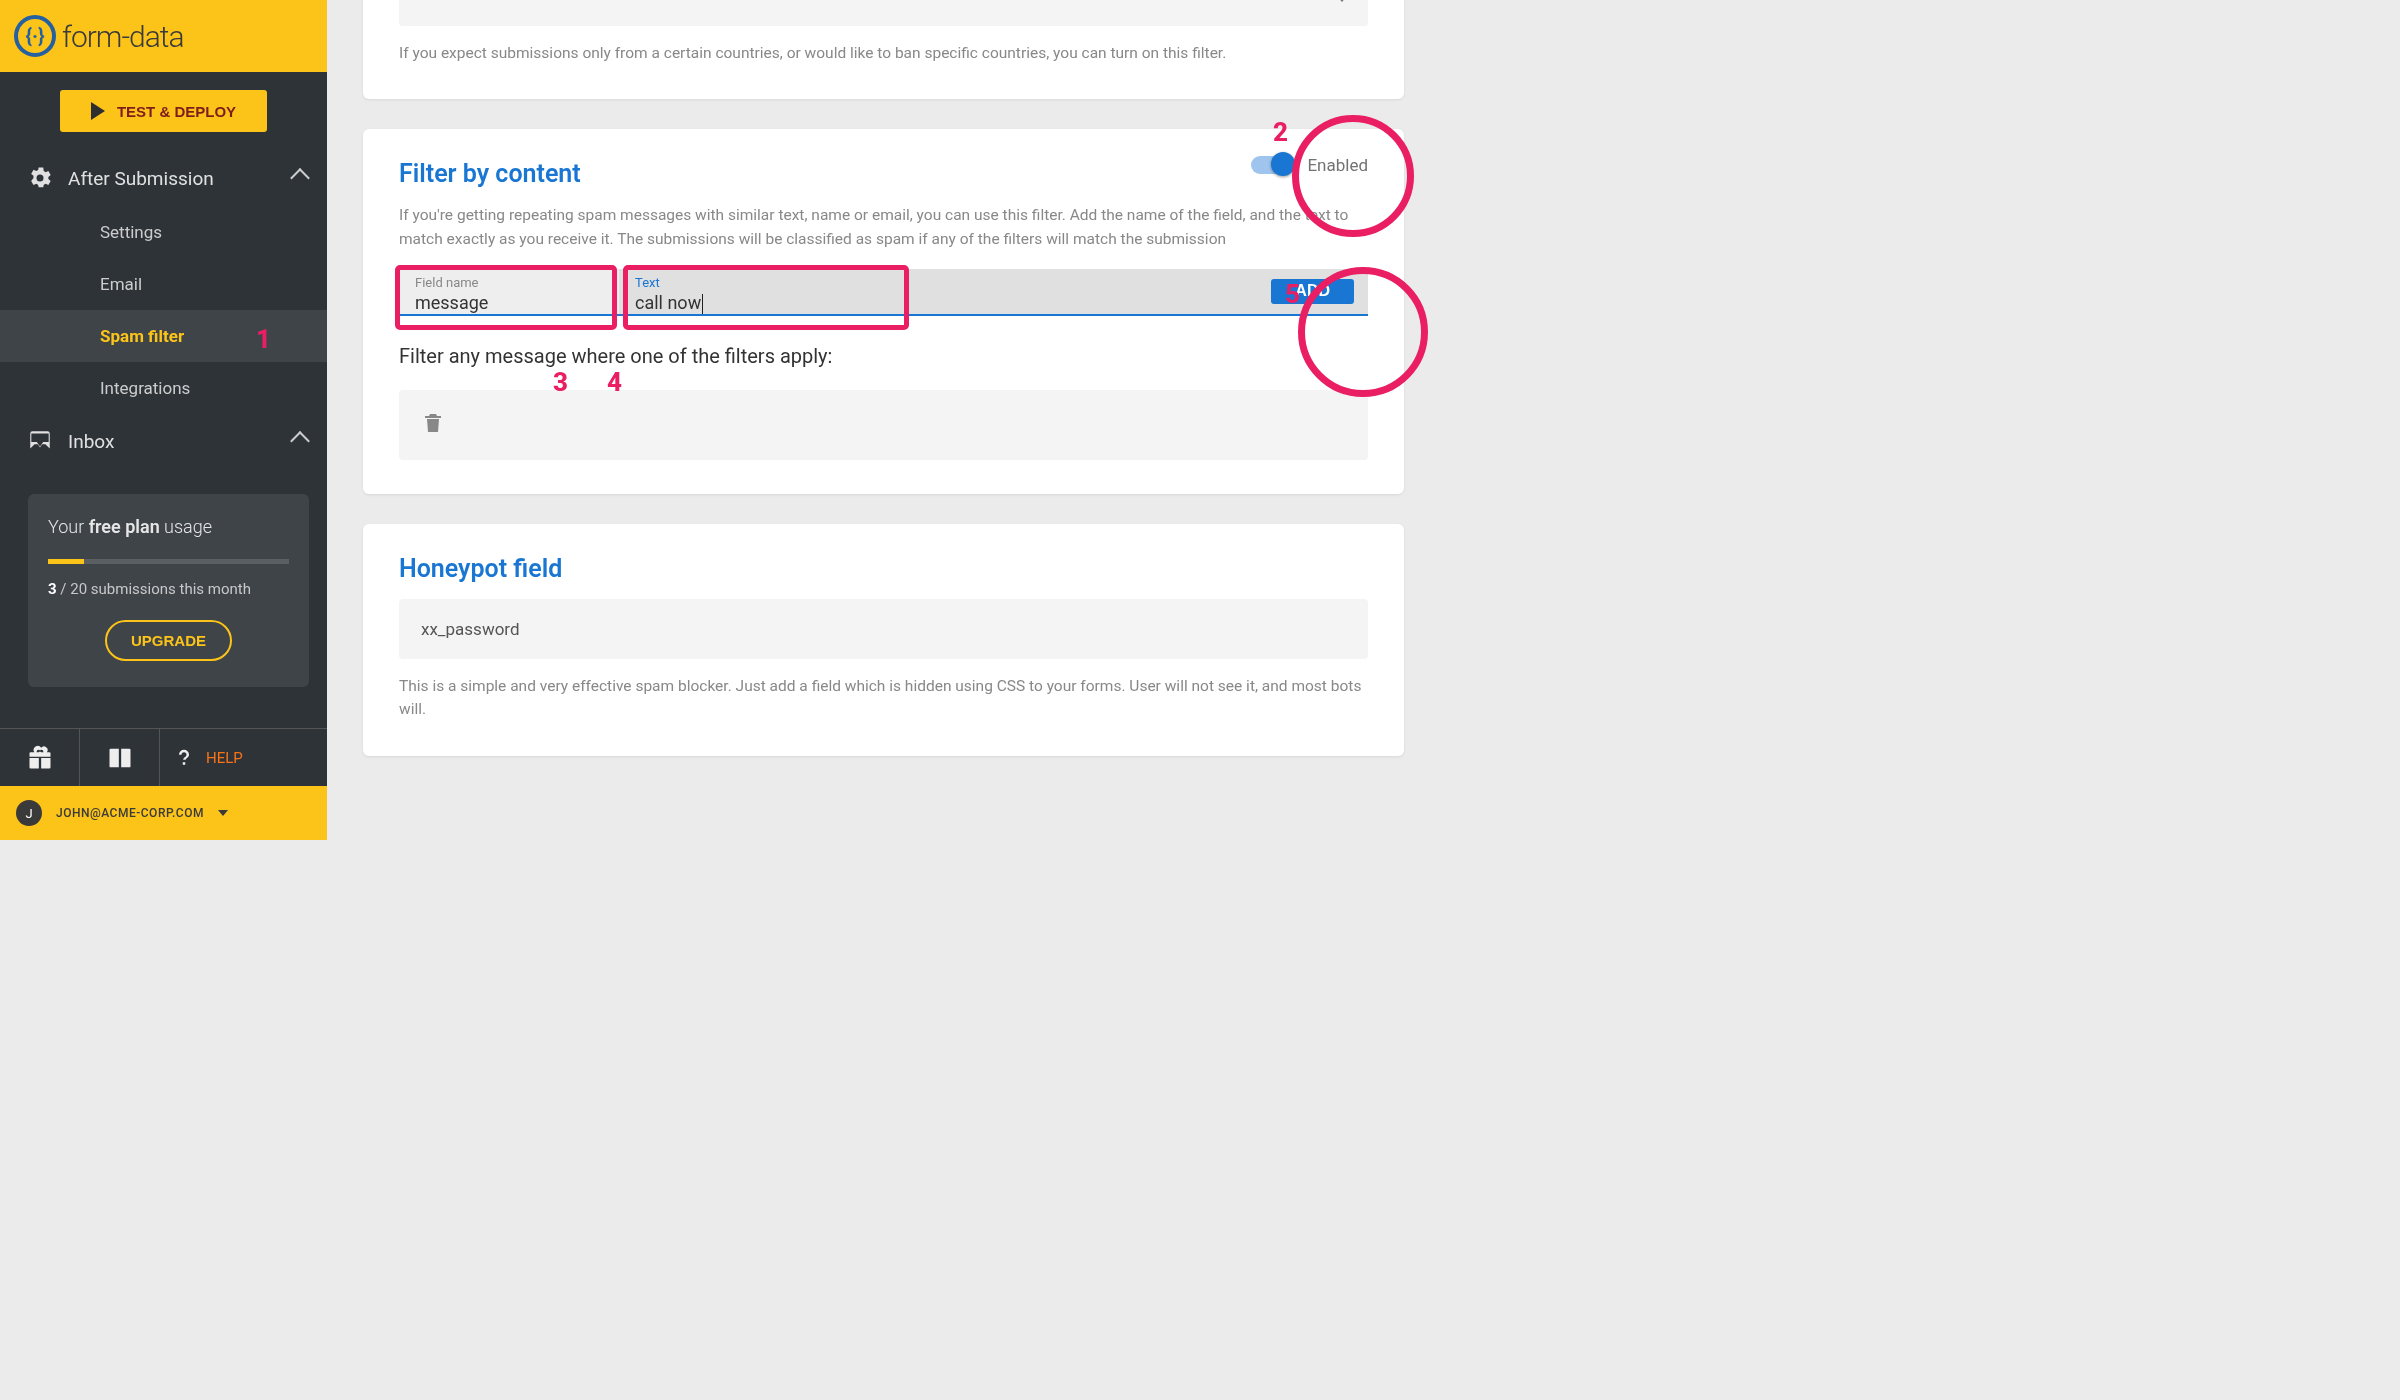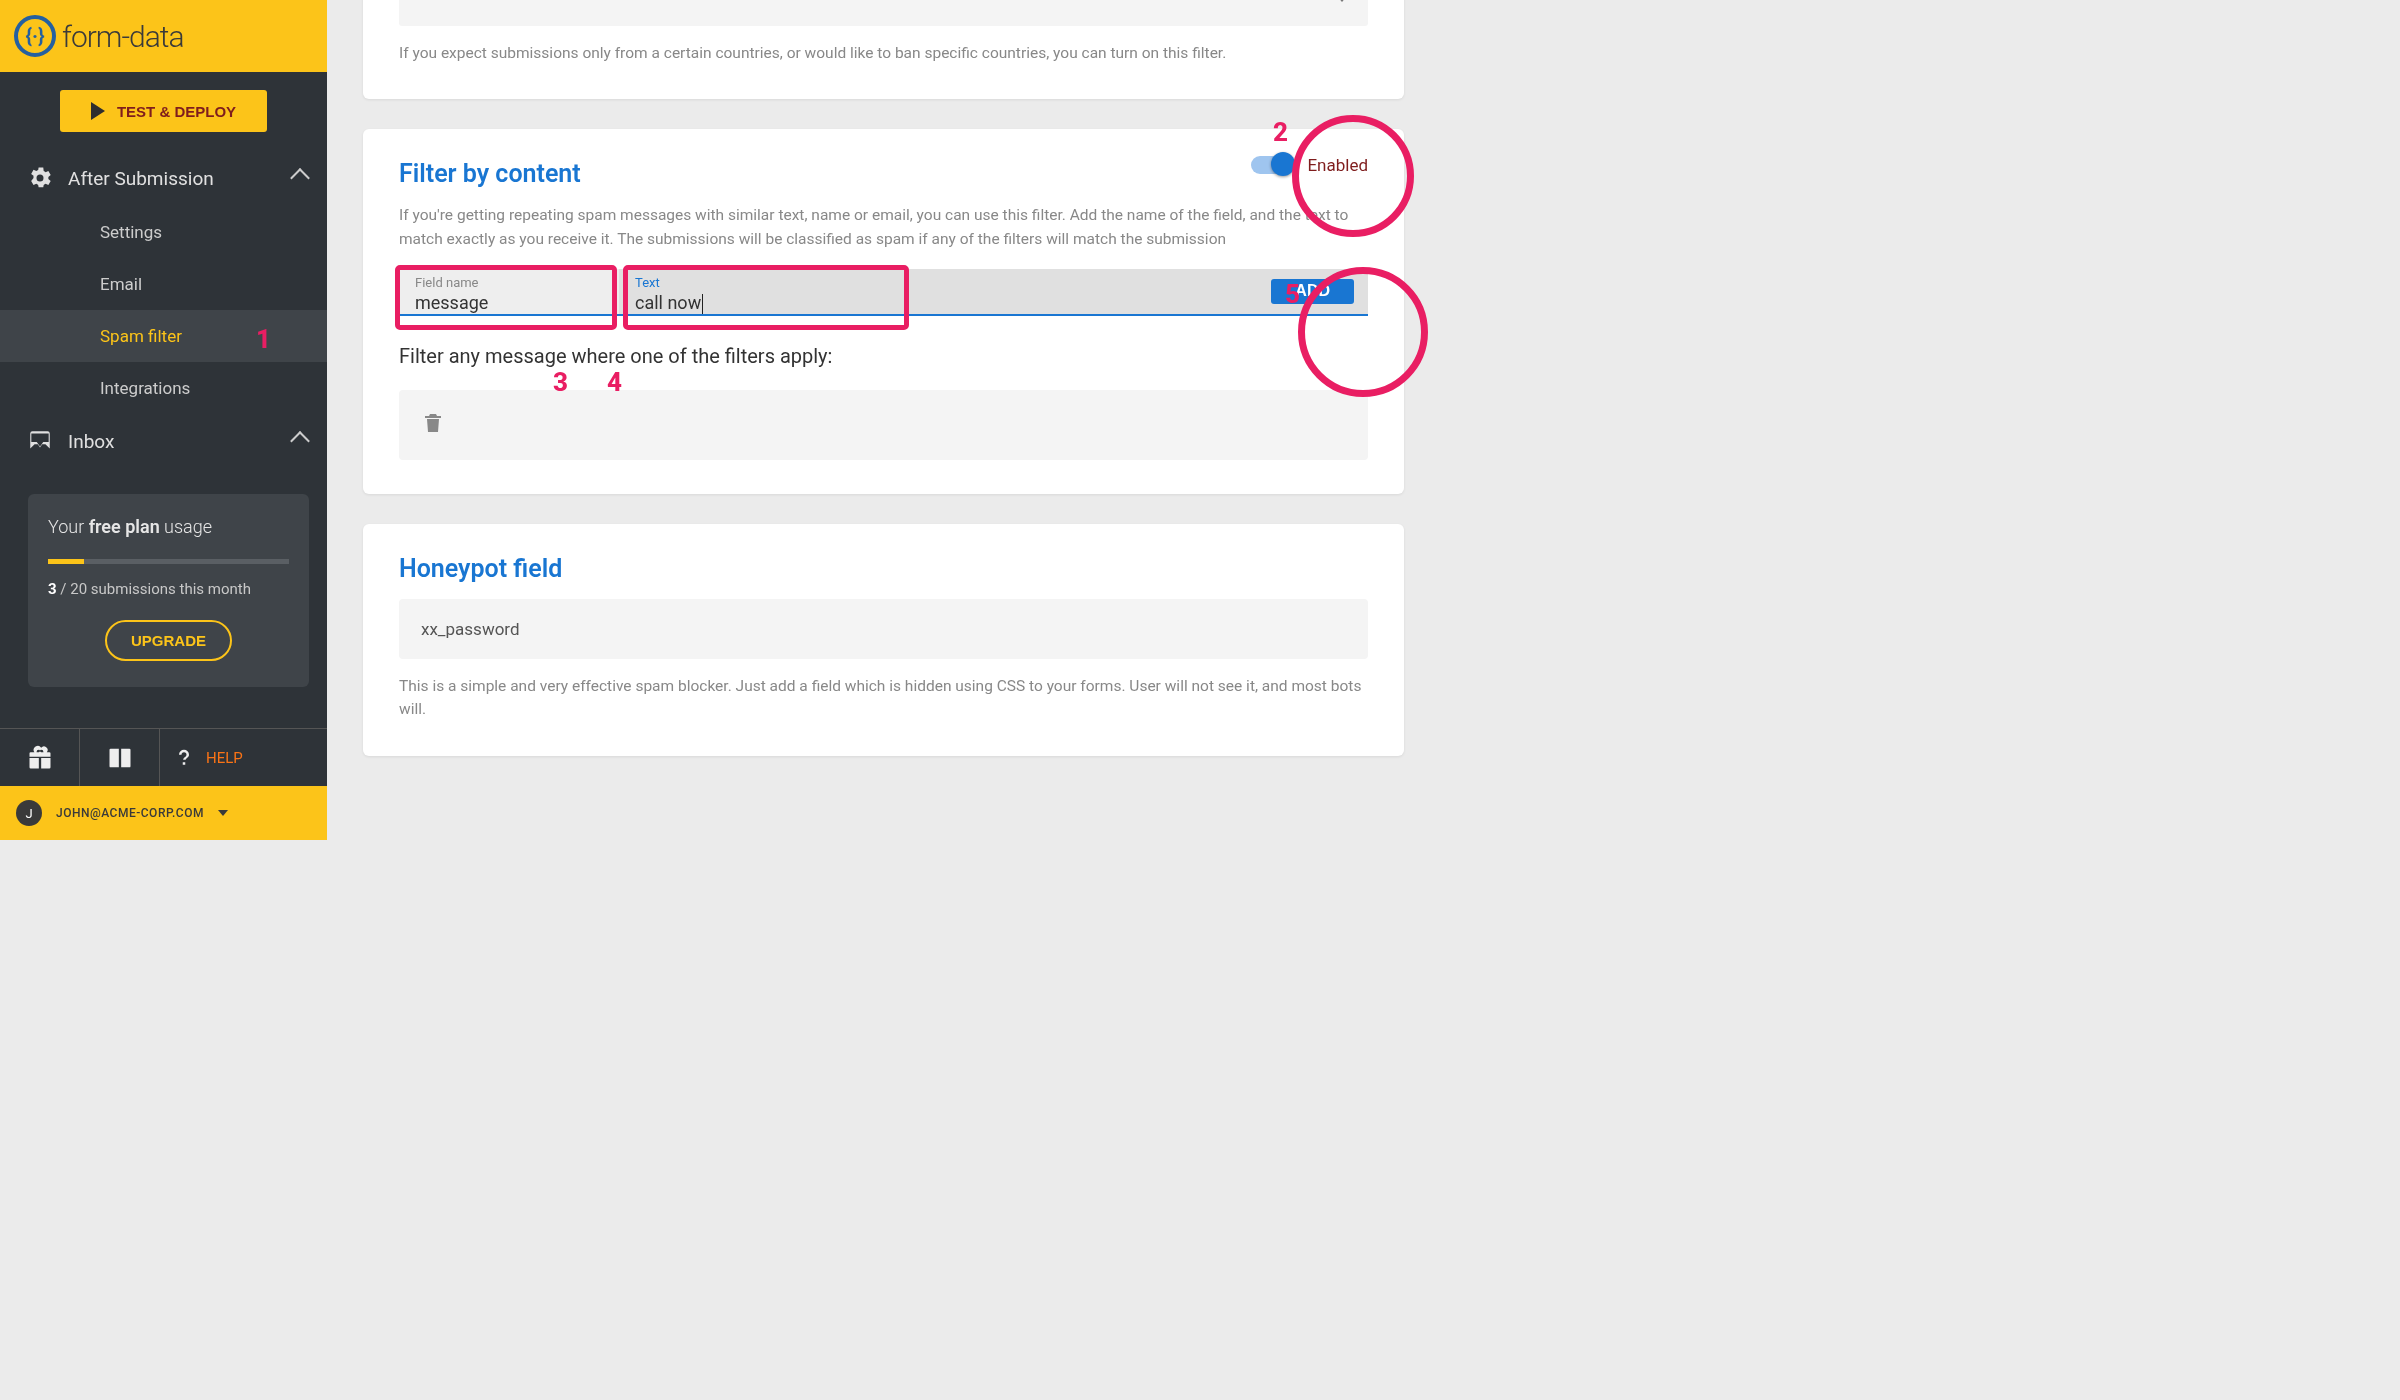--- a/index.html
+++ b/index.html
@@ -50,21 +50,21 @@
 .card-top-cut { margin-top: -40px; padding-top: 10px; }
 
 .dropdown { background: #f4f4f4; height: 56px; border-radius: 3px; display: flex; align-items: center; justify-content: flex-end; padding: 0 20px; margin-bottom: 16px; }
 .dd-caret { width: 0; height: 0; border-left: 6px solid transparent; border-right: 6px solid transparent; border-top: 7px solid #777; }
 .help-text { color: #888; font-size: 15.5px; line-height: 1.5; }
 
 .card-title { color: #1976d2; font-size: 25px; font-weight: 600; margin-bottom: 16px; }
 .toggle-row { position: absolute; right: 36px; top: 26px; display: flex; align-items: center; gap: 14px; }
 .toggle { width: 42px; height: 18px; background: #9fc5ef; border-radius: 10px; position: relative; }
 .toggle-knob { position: absolute; right: -2px; top: -4px; width: 24px; height: 24px; background: #1976d2; border-radius: 50%; box-shadow: 0 1px 3px rgba(0,0,0,0.4); }
-.toggle-label { color: #7f1d1d; font-size: 17px; }
+.toggle-label { color: #737373; font-size: 17px; }
 
 .input-row { background: #e0e0e0; display: flex; align-items: stretch; margin-top: 18px; border-bottom: 2px solid #1976d2; }
 .input-cell { padding: 6px 16px 0; position: relative; }
 .input-cell.field { width: 220px; background: #eeeeee; }
 .input-cell.text { width: 280px; background: #e0e0e0; }
 .float-label { font-size: 13px; color: #888; }
 .float-label.focus { color: #1976d2; }
 .input-val { font-size: 18px; color: #333; padding-top: 2px; }
 .cursor { display: inline-block; width: 1px; height: 20px; background: #222; vertical-align: middle; margin-left: 1px; }
 .input-row .spacer { flex: 1; }
@@ -109,21 +109,21 @@
         <span class="icon-slot gear-icon">
           <svg width="28" height="28" viewBox="0 0 24 24">
               <path d="M19.14 12.94a7 7 0 000-1.88l2.03-1.58-2-3.46-2.39.96a7 7 0 00-1.63-.94L14.8 3h-4l-.35 2.04c-.58.23-1.13.55-1.63.94l-2.39-.96-2 3.46 2.03 1.58a7 7 0 000 1.88L4.43 14.5l2 3.46 2.39-.96c.5.39 1.05.71 1.63.94L10.8 20h4l.35-2.06c.58-.23 1.13-.55 1.63-.94l2.39.96 2-3.46-2.03-1.56zM12 15a3 3 0 110-6 3 3 0 010 6z"></path>
             </svg>
         </span>
         <span class="label">After Submission</span>
         <span class="chevron"></span>
       </div>
       <div class="sub-item">Settings</div>
       <div class="sub-item">Email</div>
-      <div class="sub-item active" style="position:relative;">Spam filter</div>
+      <div class="sub-item active" style="position:relative;font-weight:bold;">Spam filter</div>
       <div class="sub-item">Integrations</div>
 
       <div class="nav-header">
         <span class="icon-slot inbox-icon">
           <svg width="26" height="26" viewBox="0 0 24 24">
               <path d="M19 3H5a2 2 0 00-2 2v14l4-4h3l2 3 2-3h3l4 4V5a2 2 0 00-2-2zM4 5h16v8h-5l-3 4-3-4H4V5z"></path>
             </svg>
         </span>
         <span class="label">Inbox</span>
         <span class="chevron"></span>

